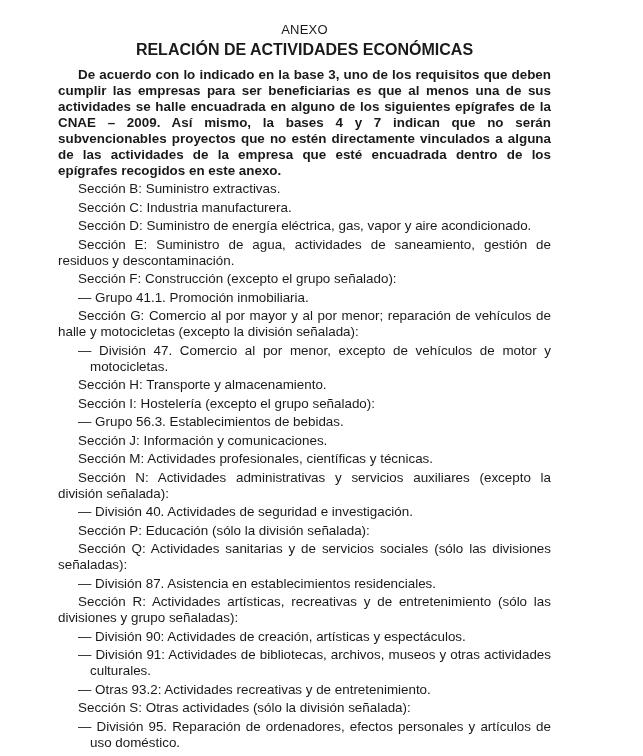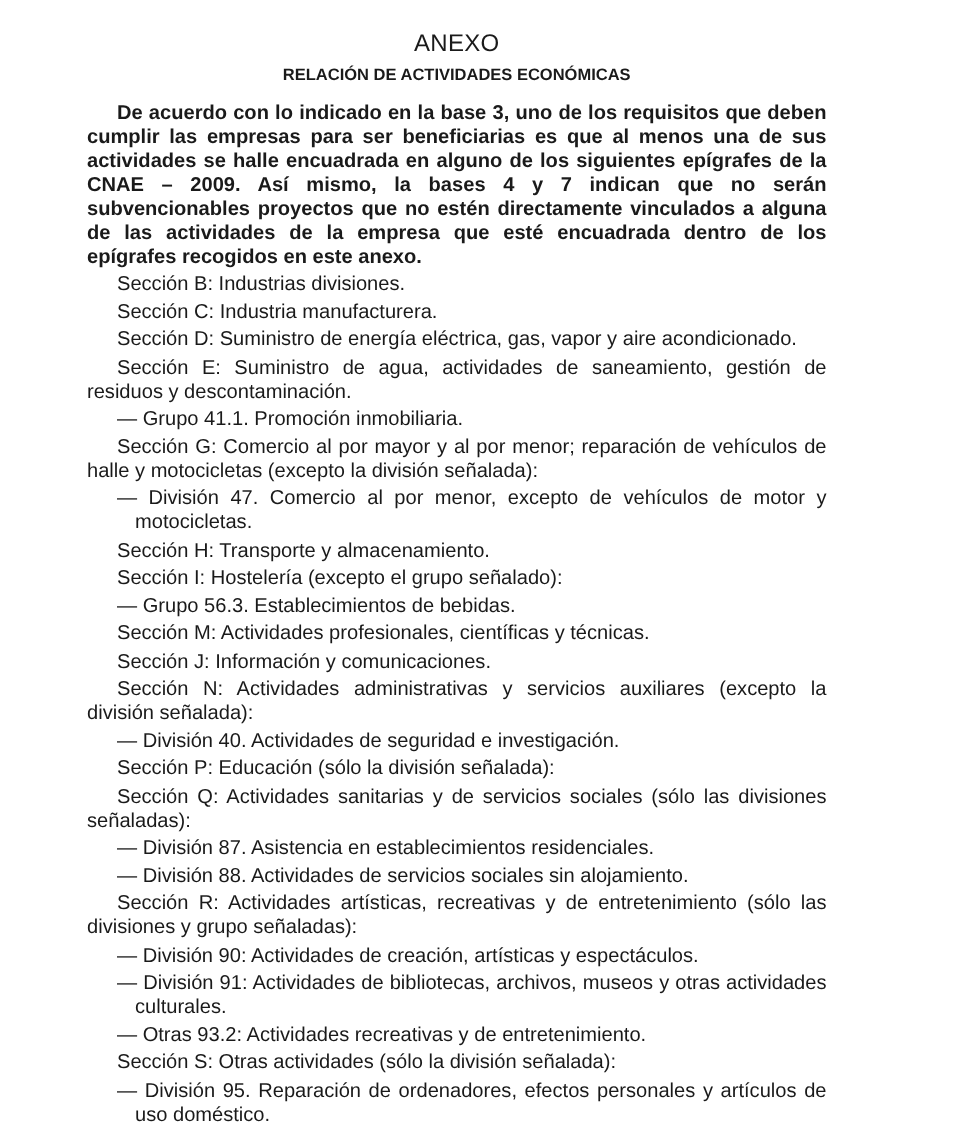--- a/index.html
+++ b/index.html
@@ -2,54 +2,54 @@
 <html><head>
 <meta charset="utf-8">
 <style>
   html, body { margin: 0; padding: 0; background: #ffffff; }
   body { width: 643px; height: 756px; overflow: hidden; position: relative; }
   .page {
     position: absolute; left: 58px; top: 22px; width: 493px;
     font-family: "Liberation Sans", sans-serif;
     color: #1a1a1a; font-size: 13.4px; line-height: 16px;
   }
-  .anexo { text-align: center; font-size: 16px; line-height: 16px; margin: 0 0 4px 0; letter-spacing: 0.2px; }
-  .title { text-align: center; font-weight: bold; font-size: 11px; line-height: 16px; margin: 0 0 9px 0; }
+  .anexo { text-align: center; font-size: 13px; line-height: 16px; margin: 0 0 4px 0; letter-spacing: 0.2px; }
+  .title { text-align: center; font-weight: bold; font-size: 16px; line-height: 16px; margin: 0 0 9px 0; }
   .intro { text-align: justify; text-indent: 20px; margin: 0 0 2px 0; font-weight: bold; }
   .p { text-align: justify; text-indent: 20px; margin: 0 0 2.5px 0; }
   .sub {
     text-align: justify; margin: 0 0 2.5px 0;
     padding-left: 32px; text-indent: -12px;
   }
 </style>
 </head>
 <body>
 
 <div class="page">
   <div class="anexo">ANEXO</div>
   <div class="title">RELACIÓN DE ACTIVIDADES ECONÓMICAS</div>
   <p class="intro">De acuerdo con lo indicado en la base 3, uno de los requisitos que deben cumplir las empresas para ser beneficiarias es que al menos una de sus actividades se halle encuadrada en alguno de los siguientes epígrafes de la CNAE – 2009. Así mismo, la bases 4 y 7 indican que no serán subvencionables proyectos que no estén directamente vinculados a alguna de las actividades de la empresa que esté encuadrada dentro de los epígrafes recogidos en este anexo.</p>
 
-  <p class="p">Sección B: Industrias divisiones.</p>
+  <p class="p">Sección B: Suministro extractivas.</p>
   <p class="p">Sección C: Industria manufacturera.</p>
   <p class="p">Sección D: Suministro de energía eléctrica, gas, vapor y aire acondicionado.</p>
   <p class="p">Sección E: Suministro de agua, actividades de saneamiento, gestión de residuos y descontaminación.</p>
+  <p class="p">Sección F: Construcción (excepto el grupo señalado):</p>
   <p class="sub">— Grupo 41.1. Promoción inmobiliaria.</p>
   <p class="p">Sección G: Comercio al por mayor y al por menor; reparación de vehículos de halle y motocicletas (excepto la división señalada):</p>
   <p class="sub">— División 47. Comercio al por menor, excepto de vehículos de motor y motocicletas.</p>
   <p class="p">Sección H: Transporte y almacenamiento.</p>
   <p class="p">Sección I: Hostelería (excepto el grupo señalado):</p>
   <p class="sub">— Grupo 56.3. Establecimientos de bebidas.</p>
+  <p class="p">Sección J: Información y comunicaciones.</p>
   <p class="p">Sección M: Actividades profesionales, científicas y técnicas.</p>
-  <p class="p">Sección J: Información y comunicaciones.</p>
   <p class="p">Sección N: Actividades administrativas y servicios auxiliares (excepto la división se­ñalada):</p>
   <p class="sub">— División 40. Actividades de seguridad e investigación.</p>
   <p class="p">Sección P: Educación (sólo la división señalada):</p>
   <p class="p">Sección Q: Actividades sanitarias y de servicios sociales (sólo las divisiones seña­ladas):</p>
   <p class="sub">— División 87. Asistencia en establecimientos residenciales.</p>
-  <p class="sub">— División 88. Actividades de servicios sociales sin alojamiento.</p>
   <p class="p">Sección R: Actividades artísticas, recreativas y de entretenimiento (sólo las divisio­nes y grupo señaladas):</p>
   <p class="sub">— División 90: Actividades de creación, artísticas y espectáculos.</p>
   <p class="sub">— División 91: Actividades de bibliotecas, archivos, museos y otras actividades cul­turales.</p>
   <p class="sub">— Otras 93.2: Actividades recreativas y de entretenimiento.</p>
   <p class="p">Sección S: Otras actividades (sólo la división señalada):</p>
   <p class="sub">— División 95. Reparación de ordenadores, efectos personales y artículos de uso doméstico.</p>
 </div>
 
 </body></html>

